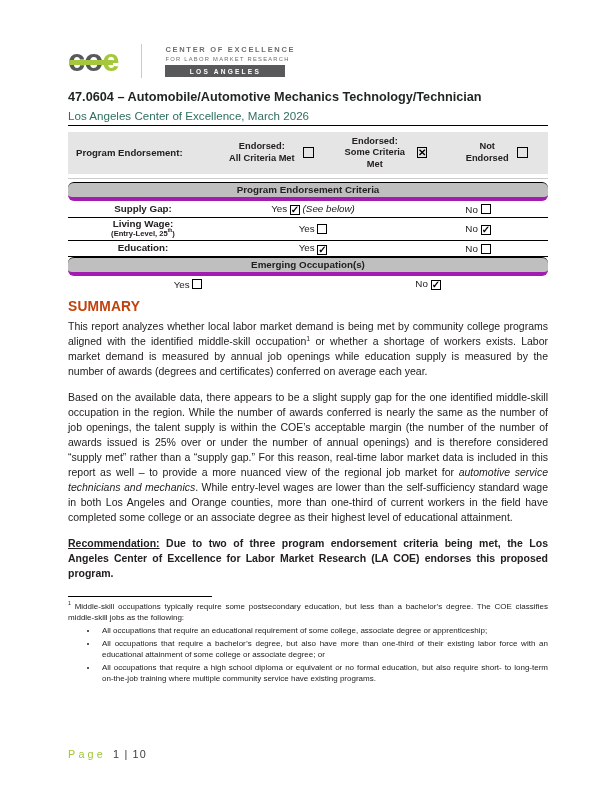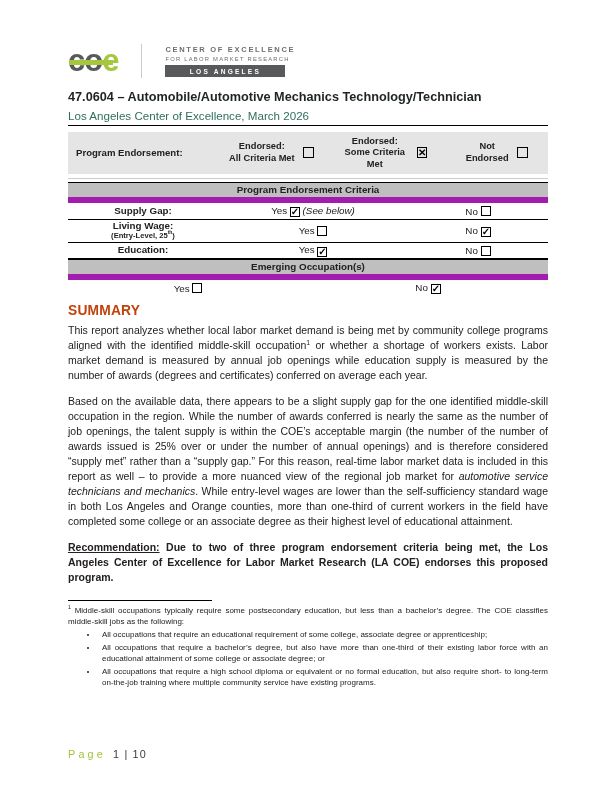--- a/index.html
+++ b/index.html
@@ -39,22 +39,22 @@
   .thin-gray-rule { height:1px; background:#CBCBCB; margin:4px 0 3px; }
 
   
   .cb { display:inline-block; width:10px; height:10px; border:1.4px solid #000;
     font-size:10px; line-height:8px; font-weight:bold; text-align:center; vertical-align:-1.5px;
     color:#000; background:transparent; cursor:default; }
   .cb.big { width:11px; height:11px; line-height:9px; }
 
   
   .crit { font-size:9.8px; }
-  .t-head { background:#BFBFBF; border-top:1px solid #000; border-bottom:6px solid #a21caf;
-    text-align:center; font-weight:bold; padding:1px 0 2px; }
+  .t-head { background:#BFBFBF; border-top:1px solid #000; border-bottom:4px solid #a21caf;
+    text-align:center; font-weight:bold; padding:1px 0 2px;border-radius:6px; }
   .t-row { display:flex; align-items:center; border-bottom:1px solid #000; padding:1.5px 0; min-height:15px; }
   .t-row.last { border-bottom:none; }
   .t-label { width:150px; text-align:center; font-weight:bold; line-height:1.1; }
   .t-label .sub { font-size:7.6px; display:block; }
   .t-yes { width:190px; text-align:center; }
   .t-no { flex:1; text-align:center; }
   .half { width:50%; text-align:center; }
   .note { font-style:italic; }
   sup { font-size:65%; vertical-align:super; line-height:0; }
 

